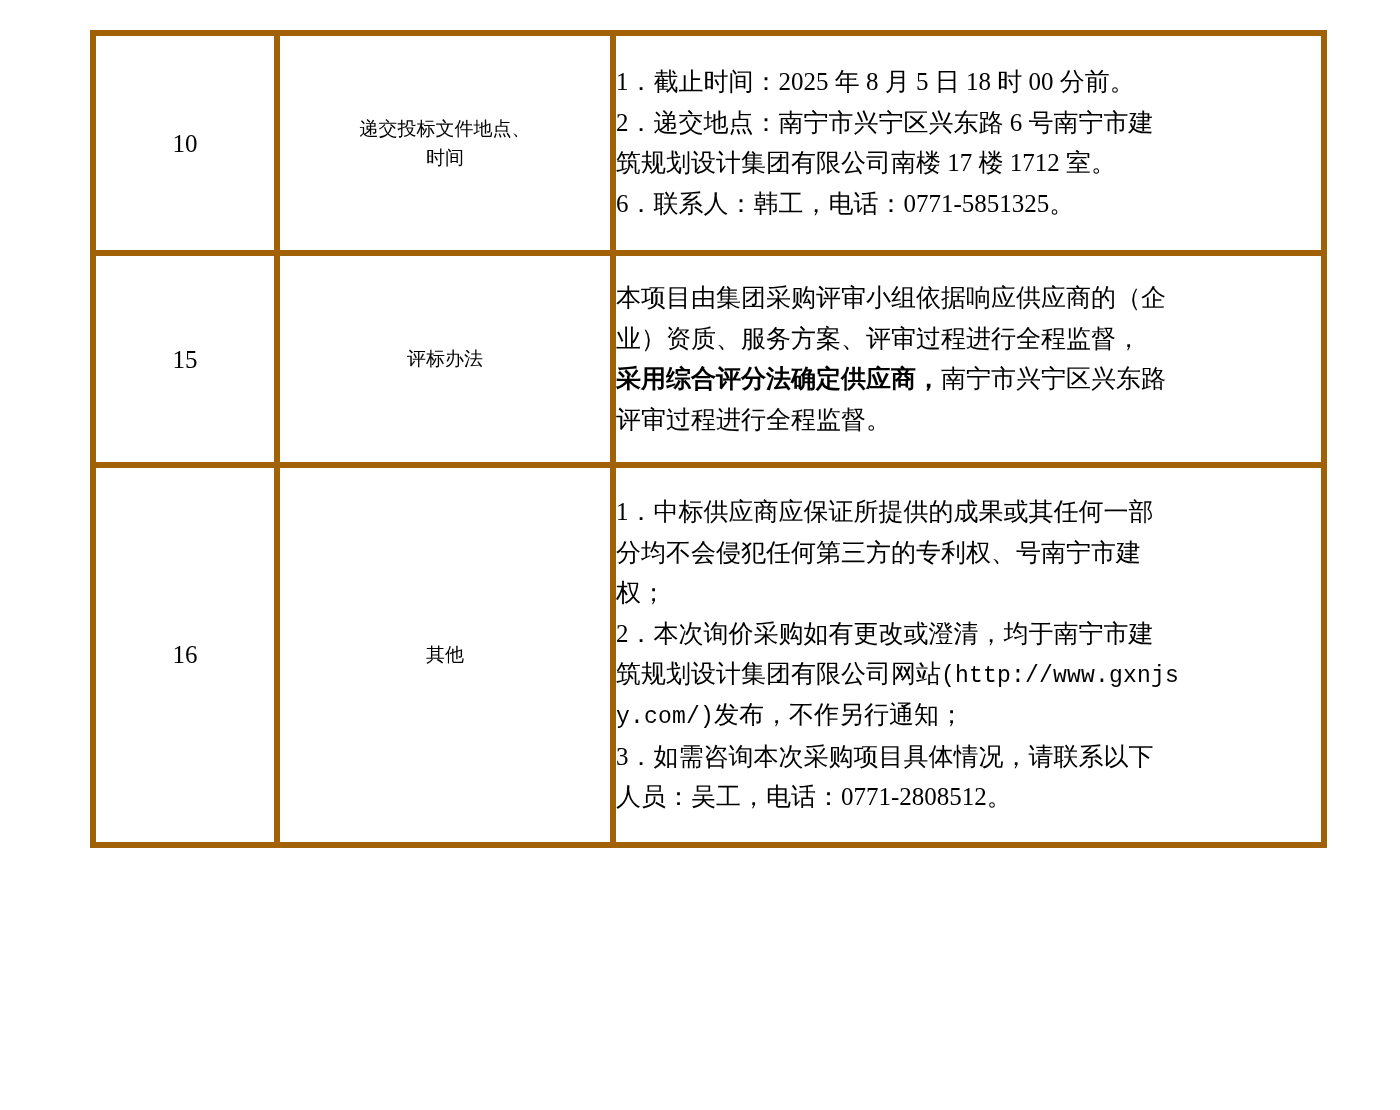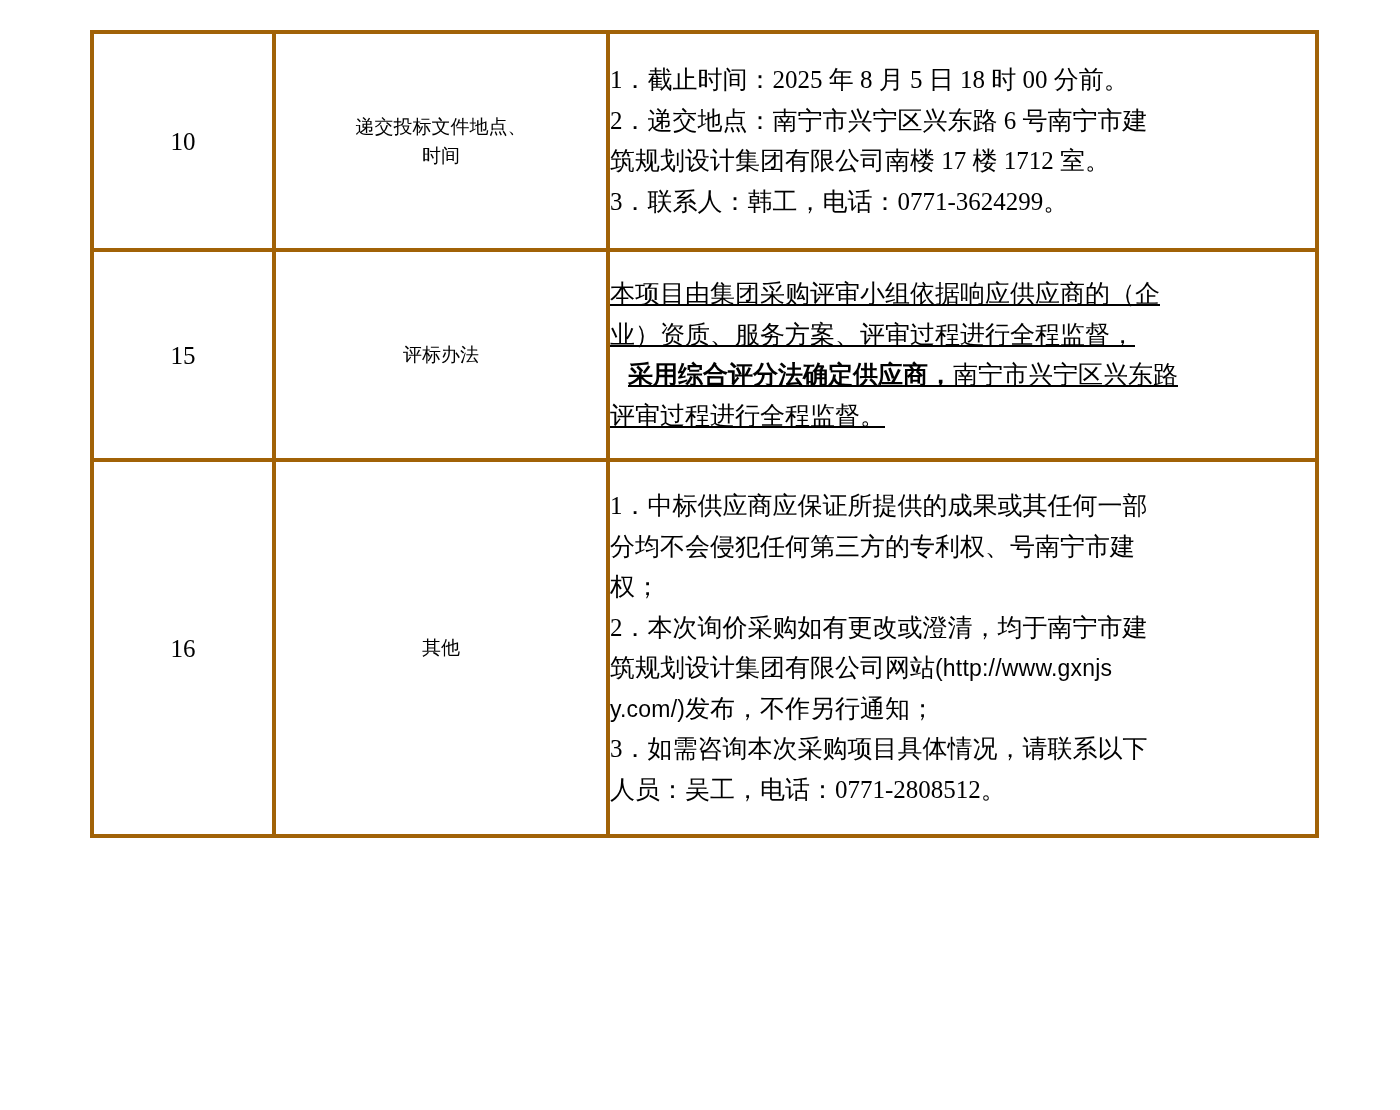--- a/index.html
+++ b/index.html
@@ -19,21 +19,21 @@
     height: 1110px;
     box-sizing: border-box;
     padding: 30px 90px 0 90px;
   }
   table.doc-table {
     border-collapse: collapse;
     width: 1215px;
     table-layout: fixed;
   }
   table.doc-table td {
-    border: 4px solid #a16207;
+    border: 6px solid #a16207;
     vertical-align: middle;
     padding: 0;
   }
   td.col-no {
     width: 178px;
     text-align: center;
     font-size: 25px;
     line-height: 1.4;
   }
   td.col-item {
@@ -54,48 +54,47 @@
   .item-label {
     display: block;
   }
   .content-line {
     display: block;
     margin: 0;
     text-indent: 0;
   }
   .bold {
     font-weight: bold;
-    margin-left: 18px;
   }
   .mono {
-    font-family: Liberation Sans, sans-serif;
+    font-family: Liberation Mono, monospace;
     font-size: 23px;
     letter-spacing: 0.2px;
   }
   .row14 td.col-content { padding-top: 26px; padding-bottom: 26px; }
-  .row15 td.col-content { padding-top: 22px; padding-bottom: 22px; text-decoration: underline; }
+  .row15 td.col-content { padding-top: 22px; padding-bottom: 22px; }
   .row16 td.col-content { padding-top: 24px; padding-bottom: 24px; }
 </style>
 </head>
 <body>
 
 <div class="page">
   <table class="doc-table">
     <tbody>
       <tr class="row14">
         <td class="col-no">10</td>
         <td class="col-item">
           <span class="item-label">递交投标文件地点、</span>
           <span class="item-label">时间</span>
         </td>
         <td class="col-content">
           <span class="content-line">1．截止时间：2025 年 8 月 5 日 18 时 00 分前。</span>
           <span class="content-line">2．递交地点：南宁市兴宁区兴东路 6 号南宁市建</span>
           <span class="content-line">筑规划设计集团有限公司南楼 17 楼 1712 室。</span>
-          <span class="content-line">3．联系人：韩工，电话：0771-3624299。</span>
+          <span class="content-line">6．联系人：韩工，电话：0771-5851325。</span>
         </td>
       </tr>
       <tr class="row15">
         <td class="col-no">15</td>
         <td class="col-item">
           <span class="item-label">评标办法</span>
         </td>
         <td class="col-content">
           <span class="content-line">本项目由集团采购评审小组依据响应供应商的（企</span>
           <span class="content-line">业）资质、服务方案、评审过程进行全程监督，</span>

